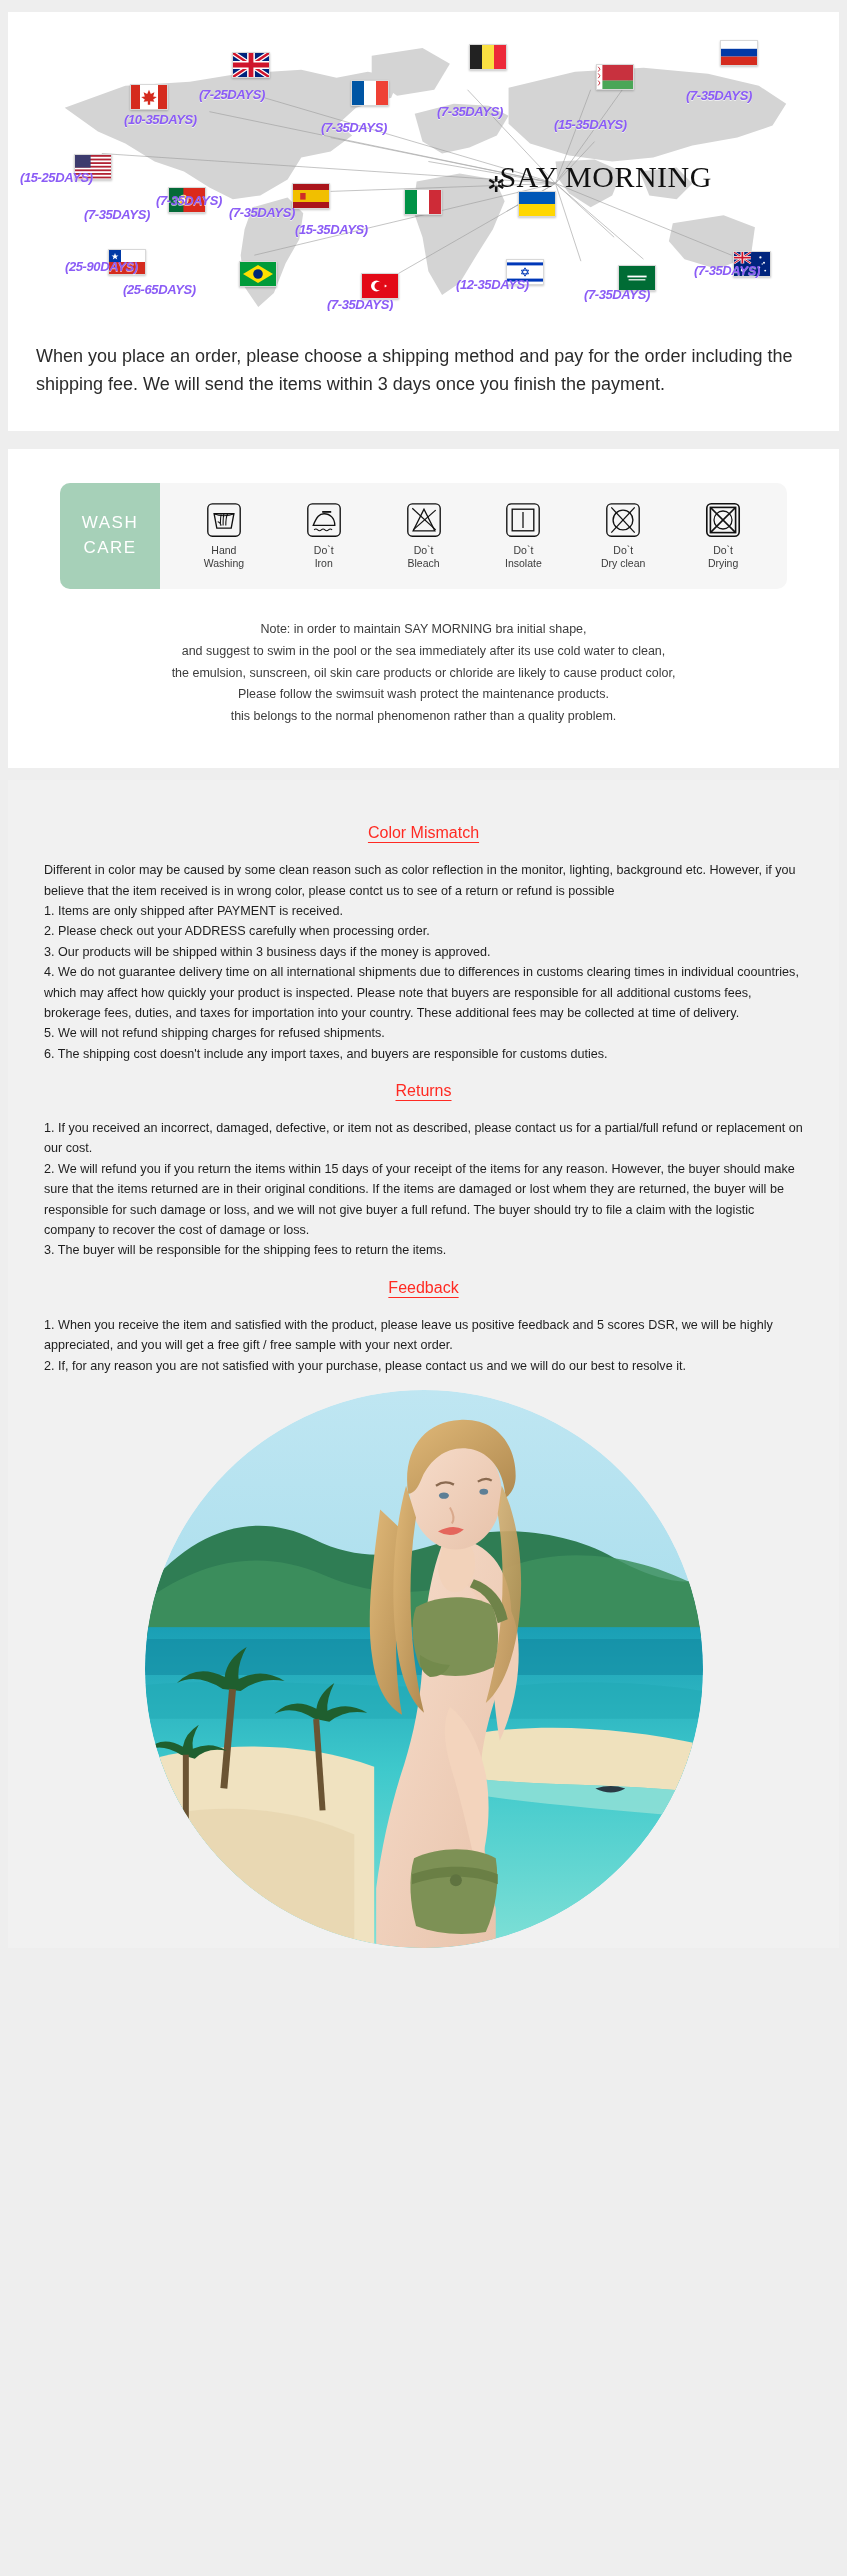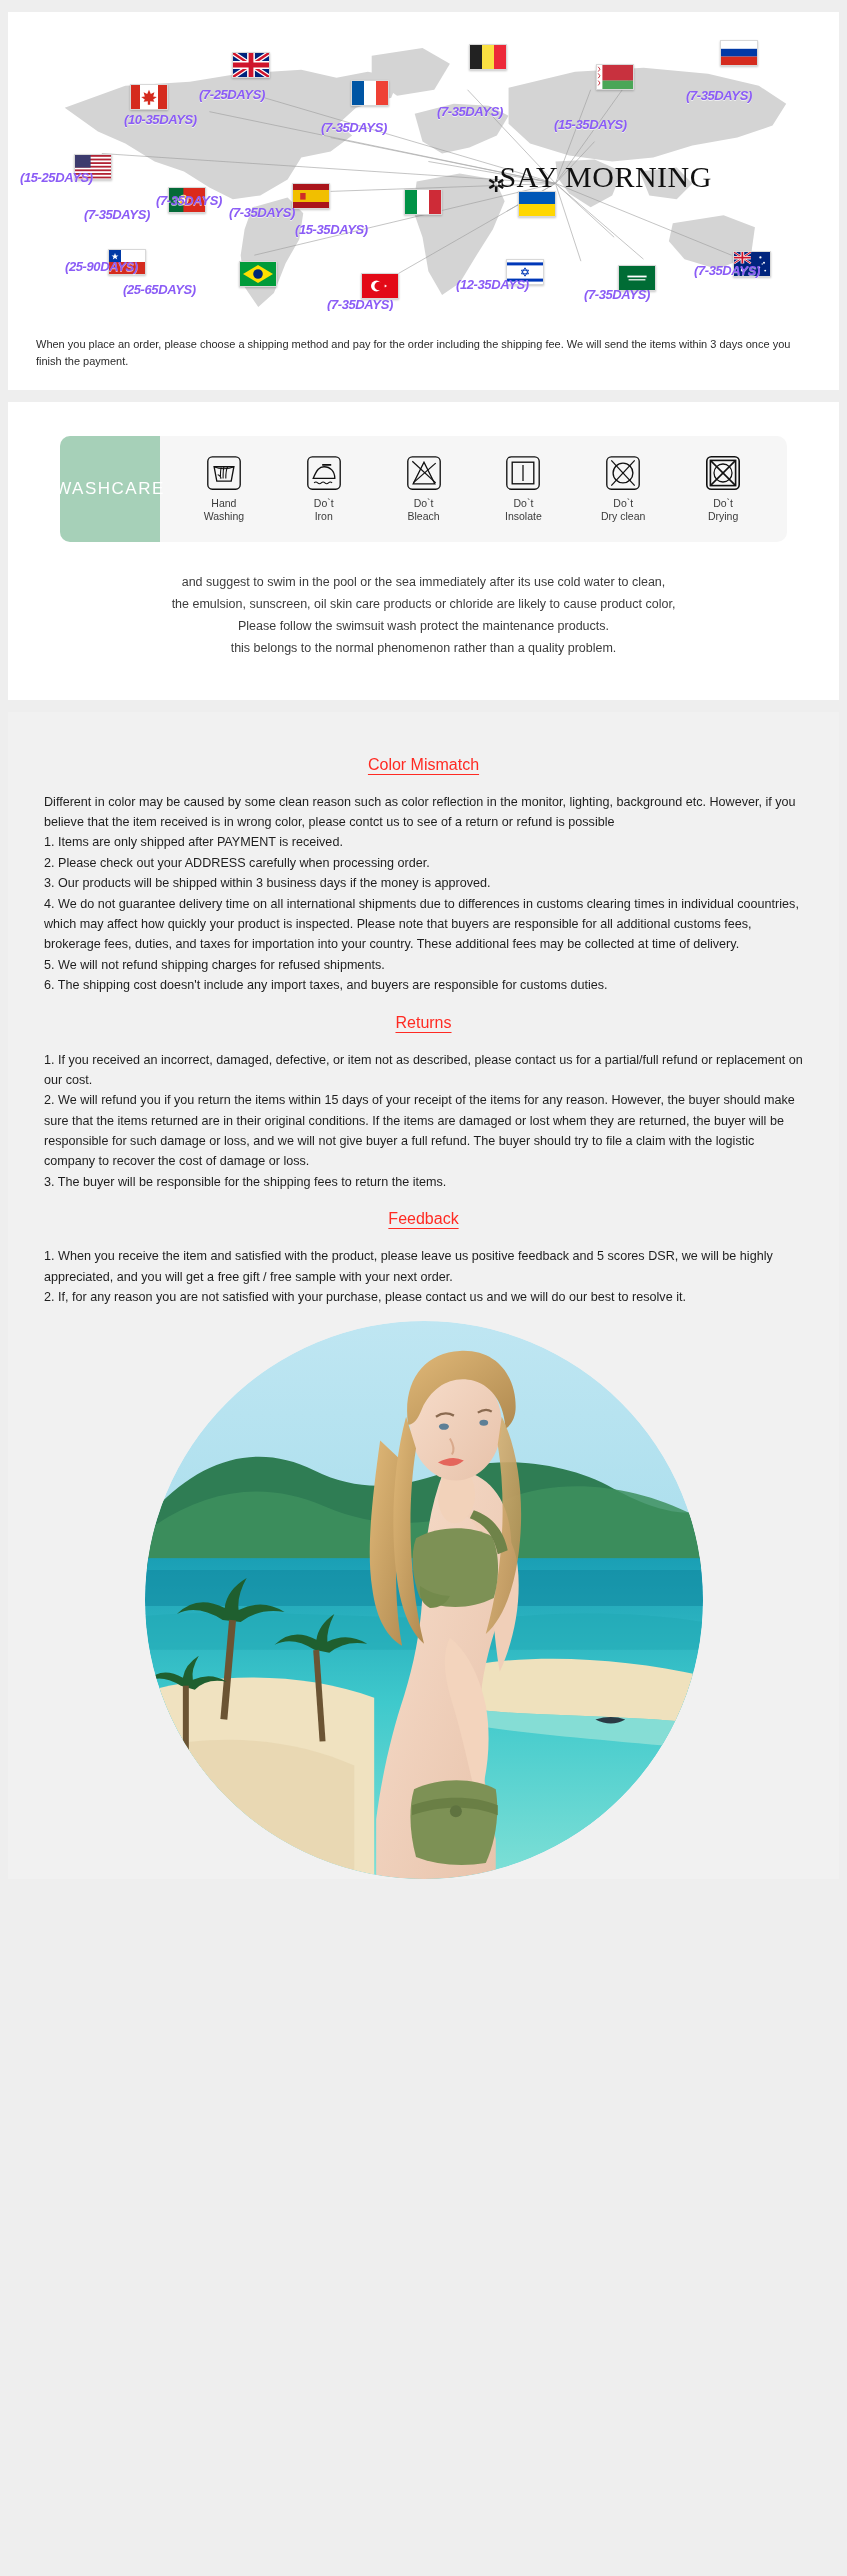--- a/index.html
+++ b/index.html
@@ -51,22 +51,22 @@
     color:#111;
   }
   .brand-mark .bird { font-size: 22px; line-height:.8; margin-right:-6px; transform: translateY(-12px) rotate(-8px); }
   .brand-mark .bname {
     font-family:"Liberation Serif", serif;
     font-size: 30px;
     letter-spacing: 0.5px;
     font-weight: 400;
   }
   .ship-note {
-    padding: 14px 28px 20px 28px;
-    font-size: 11px;
+    padding: 14px 28px 32px 28px;
+    font-size: 18px;
     line-height: 1.55;
     color:#2b2b2b;
   }
 
   
   .sec-wash {
     background:#ffffff;
     margin: 12px 8px 0 8px;
     padding: 34px 0 40px 0;
   }
@@ -76,21 +76,21 @@
     border-radius: 10px;
     display:flex;
     align-items:stretch;
     height: 106px;
     overflow:hidden;
   }
   .wash-badge {
     width: 100px;
     background:#a6d0b8;
     color:#ffffff;
-    display:flex; flex-direction:row;
+    display:flex; flex-direction:column;
     align-items:center; justify-content:center;
     font-size: 17px;
     letter-spacing:1.5px;
     line-height:1.45;
     flex: none;
   }
   .wash-items {
     flex:1;
     display:flex;
     align-items:center;
@@ -468,20 +468,21 @@
           </svg>
         </div>
         <div class="cap">Do`t
 Drying</div>
       </div>
 
     </div>
   </div>
 
   <div class="wash-note">
+    <div>Note: in order to maintain SAY MORNING bra initial shape,</div>
     <div>and suggest to swim in the pool or the sea immediately after its use cold water to clean,</div>
     <div>the emulsion, sunscreen, oil skin care products or chloride are likely to cause product color,</div>
     <div>Please follow the swimsuit wash protect the maintenance products.</div>
     <div>this belongs to the normal phenomenon rather than a quality problem.</div>
   </div>
 </section>
 
 <section class="sec-policy">
 
   <h2 class="pol-title">Color Mismatch</h2>

